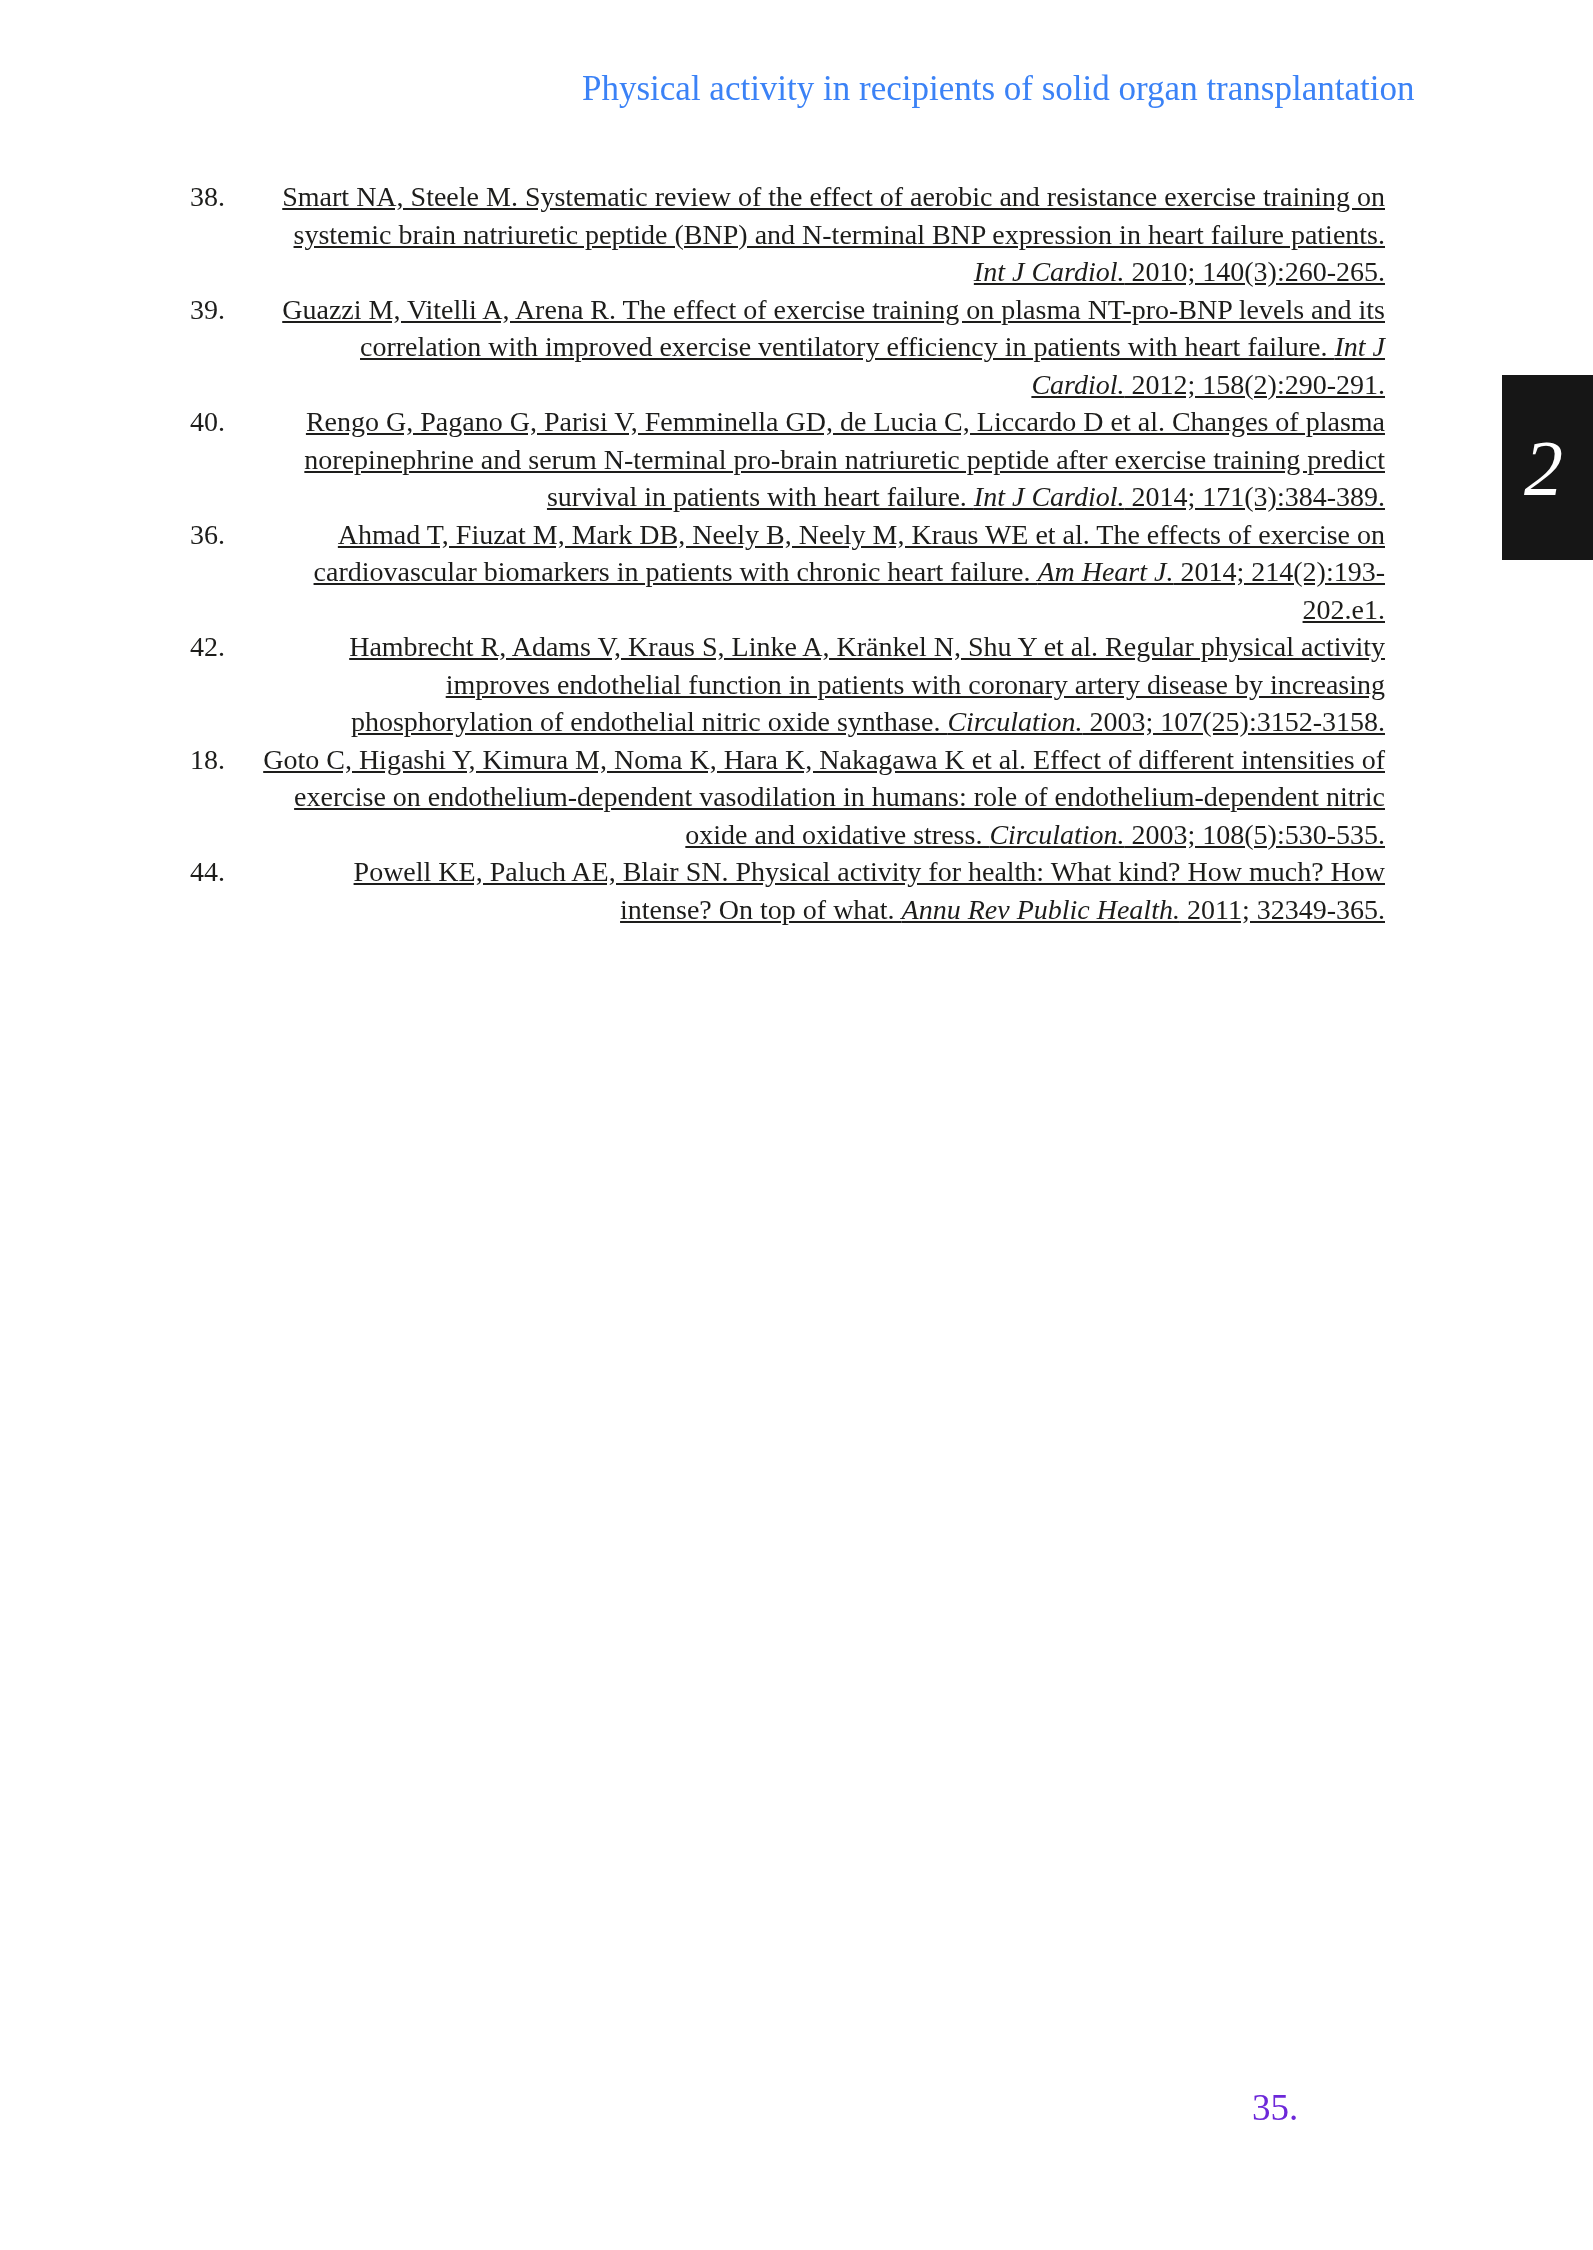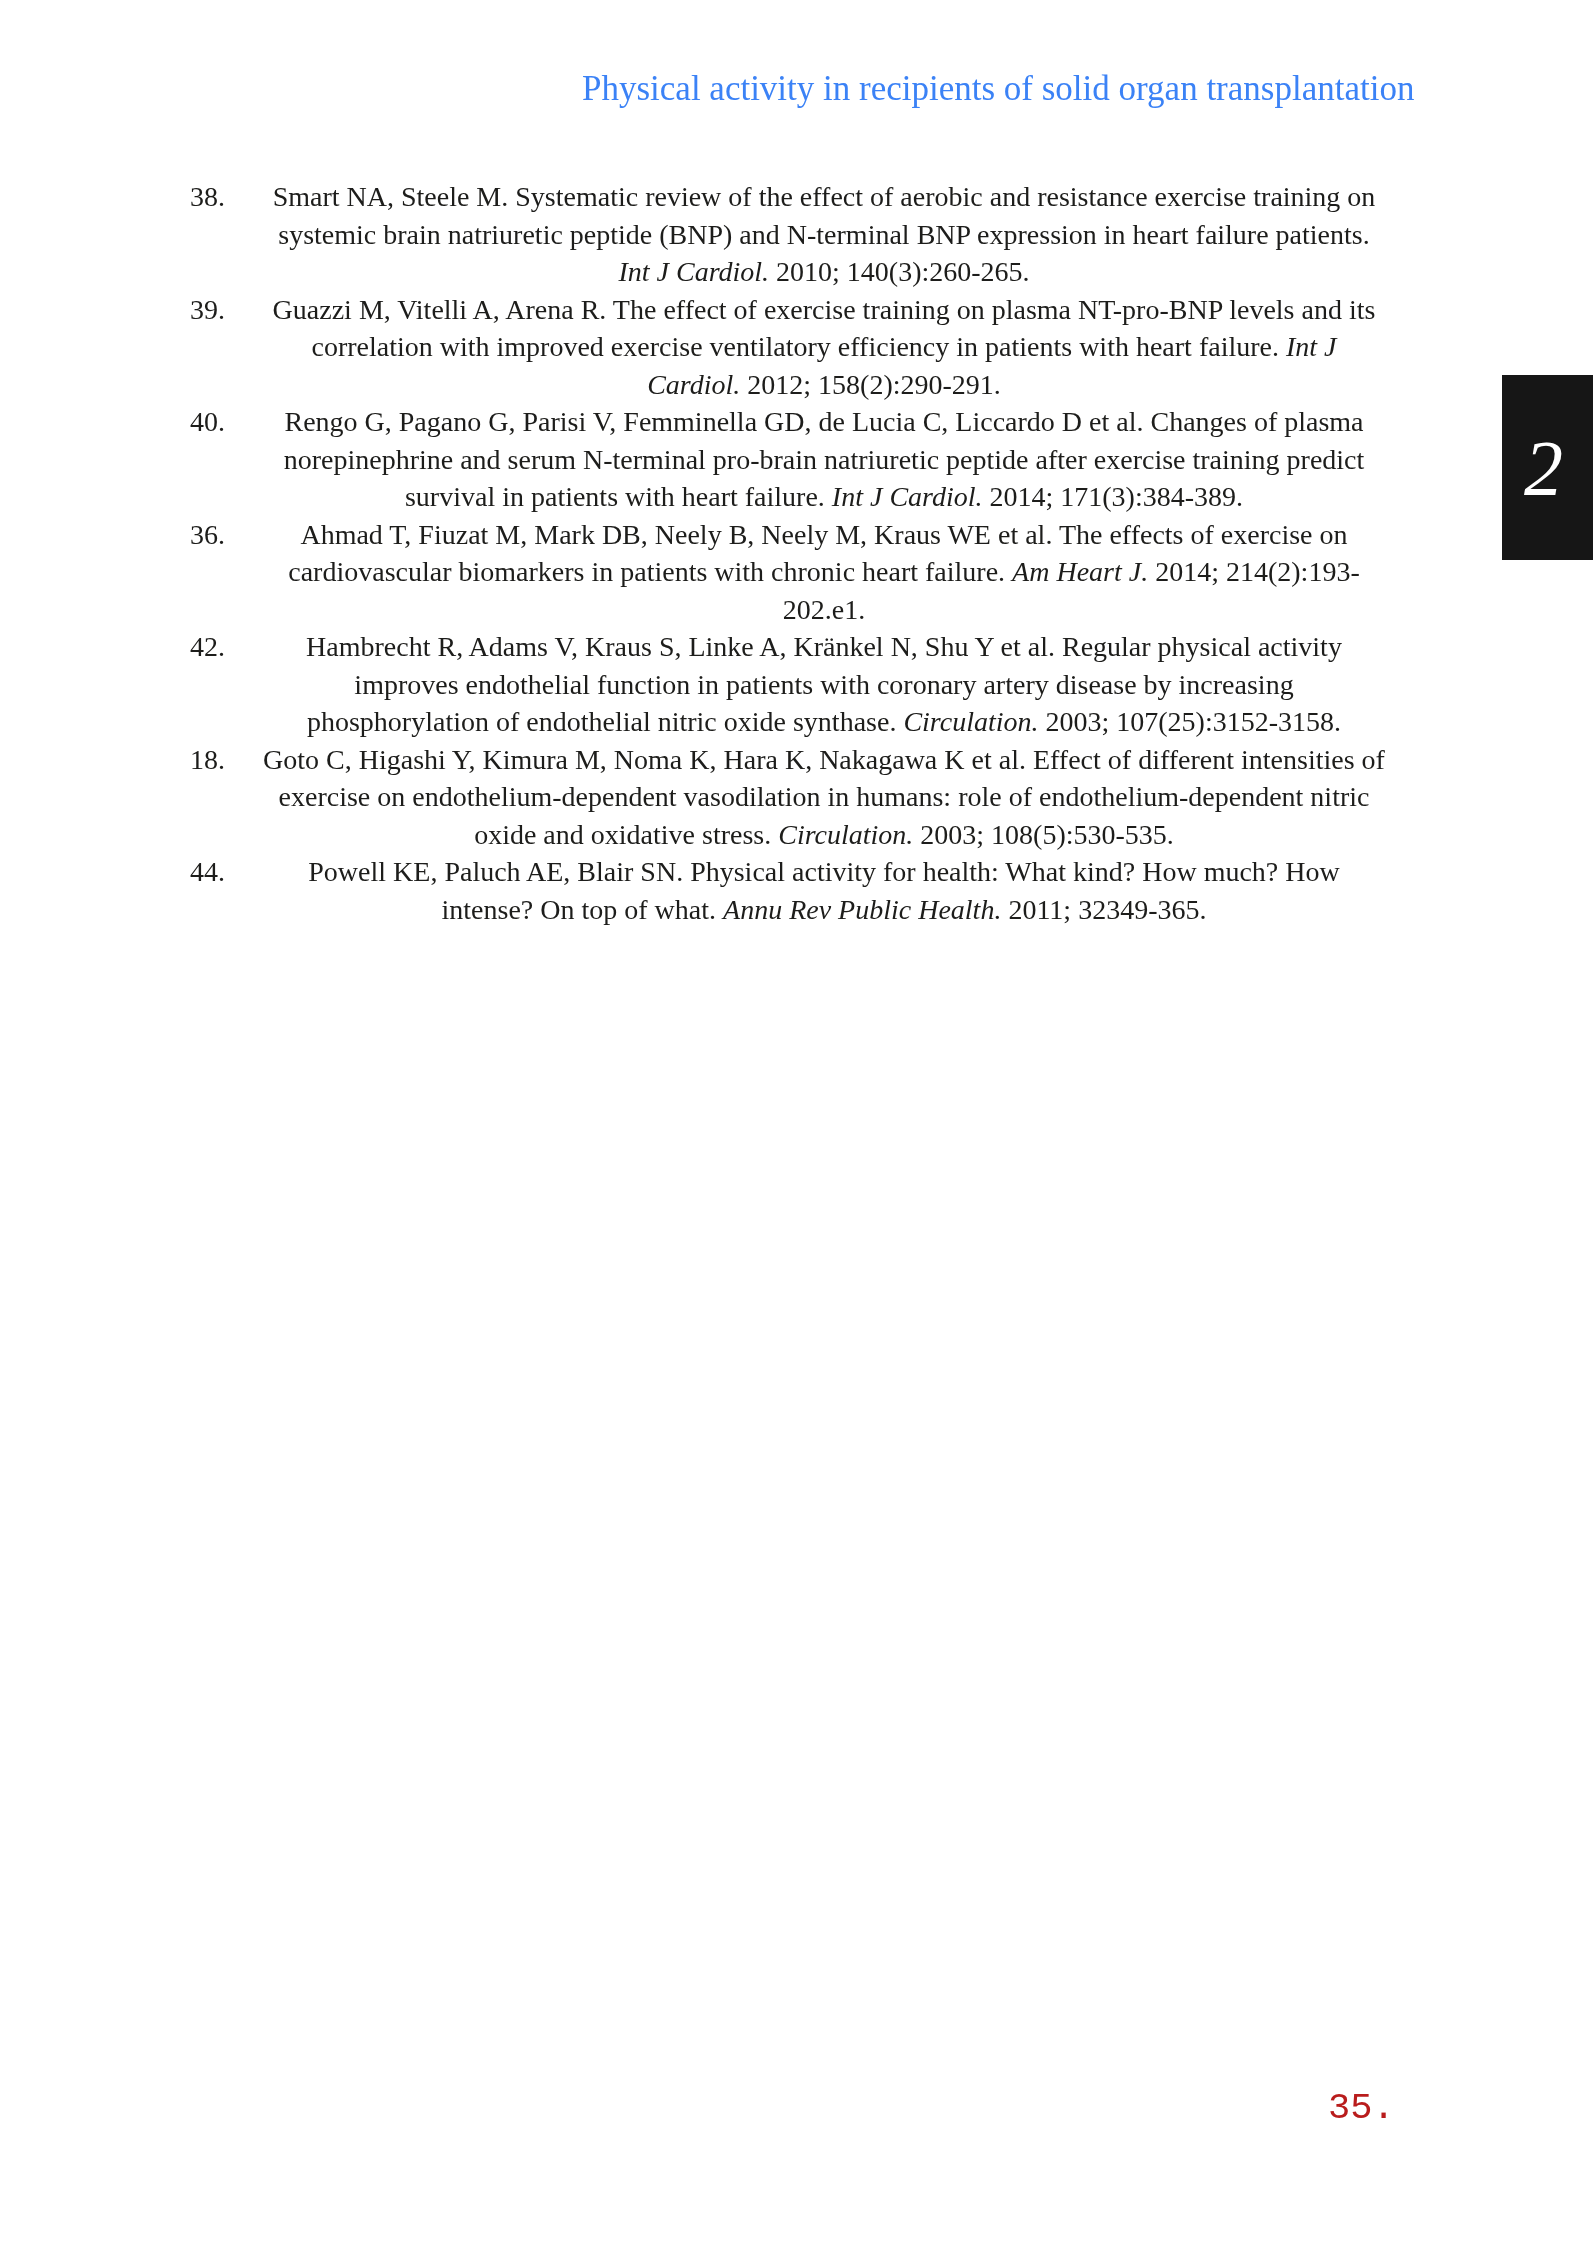--- a/index.html
+++ b/index.html
@@ -43,21 +43,22 @@
   }
   .reference-number {
     position: absolute;
     left: 0;
     top: 0;
     width: 60px;
     text-align: left;
   }
   .reference-text {
     width: 1122px;
-    text-align: center;
+    text-align: right;
+    text-decoration: underline;
   }
   .reference-text em {
     font-style: italic;
   }
   #chapter-tab {
     position: absolute;
     left: 1502px;
     top: 375px;
     width: 91px;
     height: 185px;
@@ -68,26 +69,25 @@
   }
   #chapter-number {
     color: #ffffff;
     font-size: 78px;
     font-style: italic;
     line-height: 1;
     transform: translateX(-4px);
   }
   #page-number {
     position: absolute;
-    left: 1328px;
+    left: 1252px;
     top: 2086px;
     font-size: 37px;
     line-height: 44px;
-    color: #b91c1c;
-    font-family: Liberation Mono, monospace;
+    color: #6d28d9;
   }
 </style>
 </head>
 <body>
 
 <div id="page">
 
   <div id="running-header">Physical activity in recipients of solid organ transplantation</div>
 
   <ol id="reference-list">

